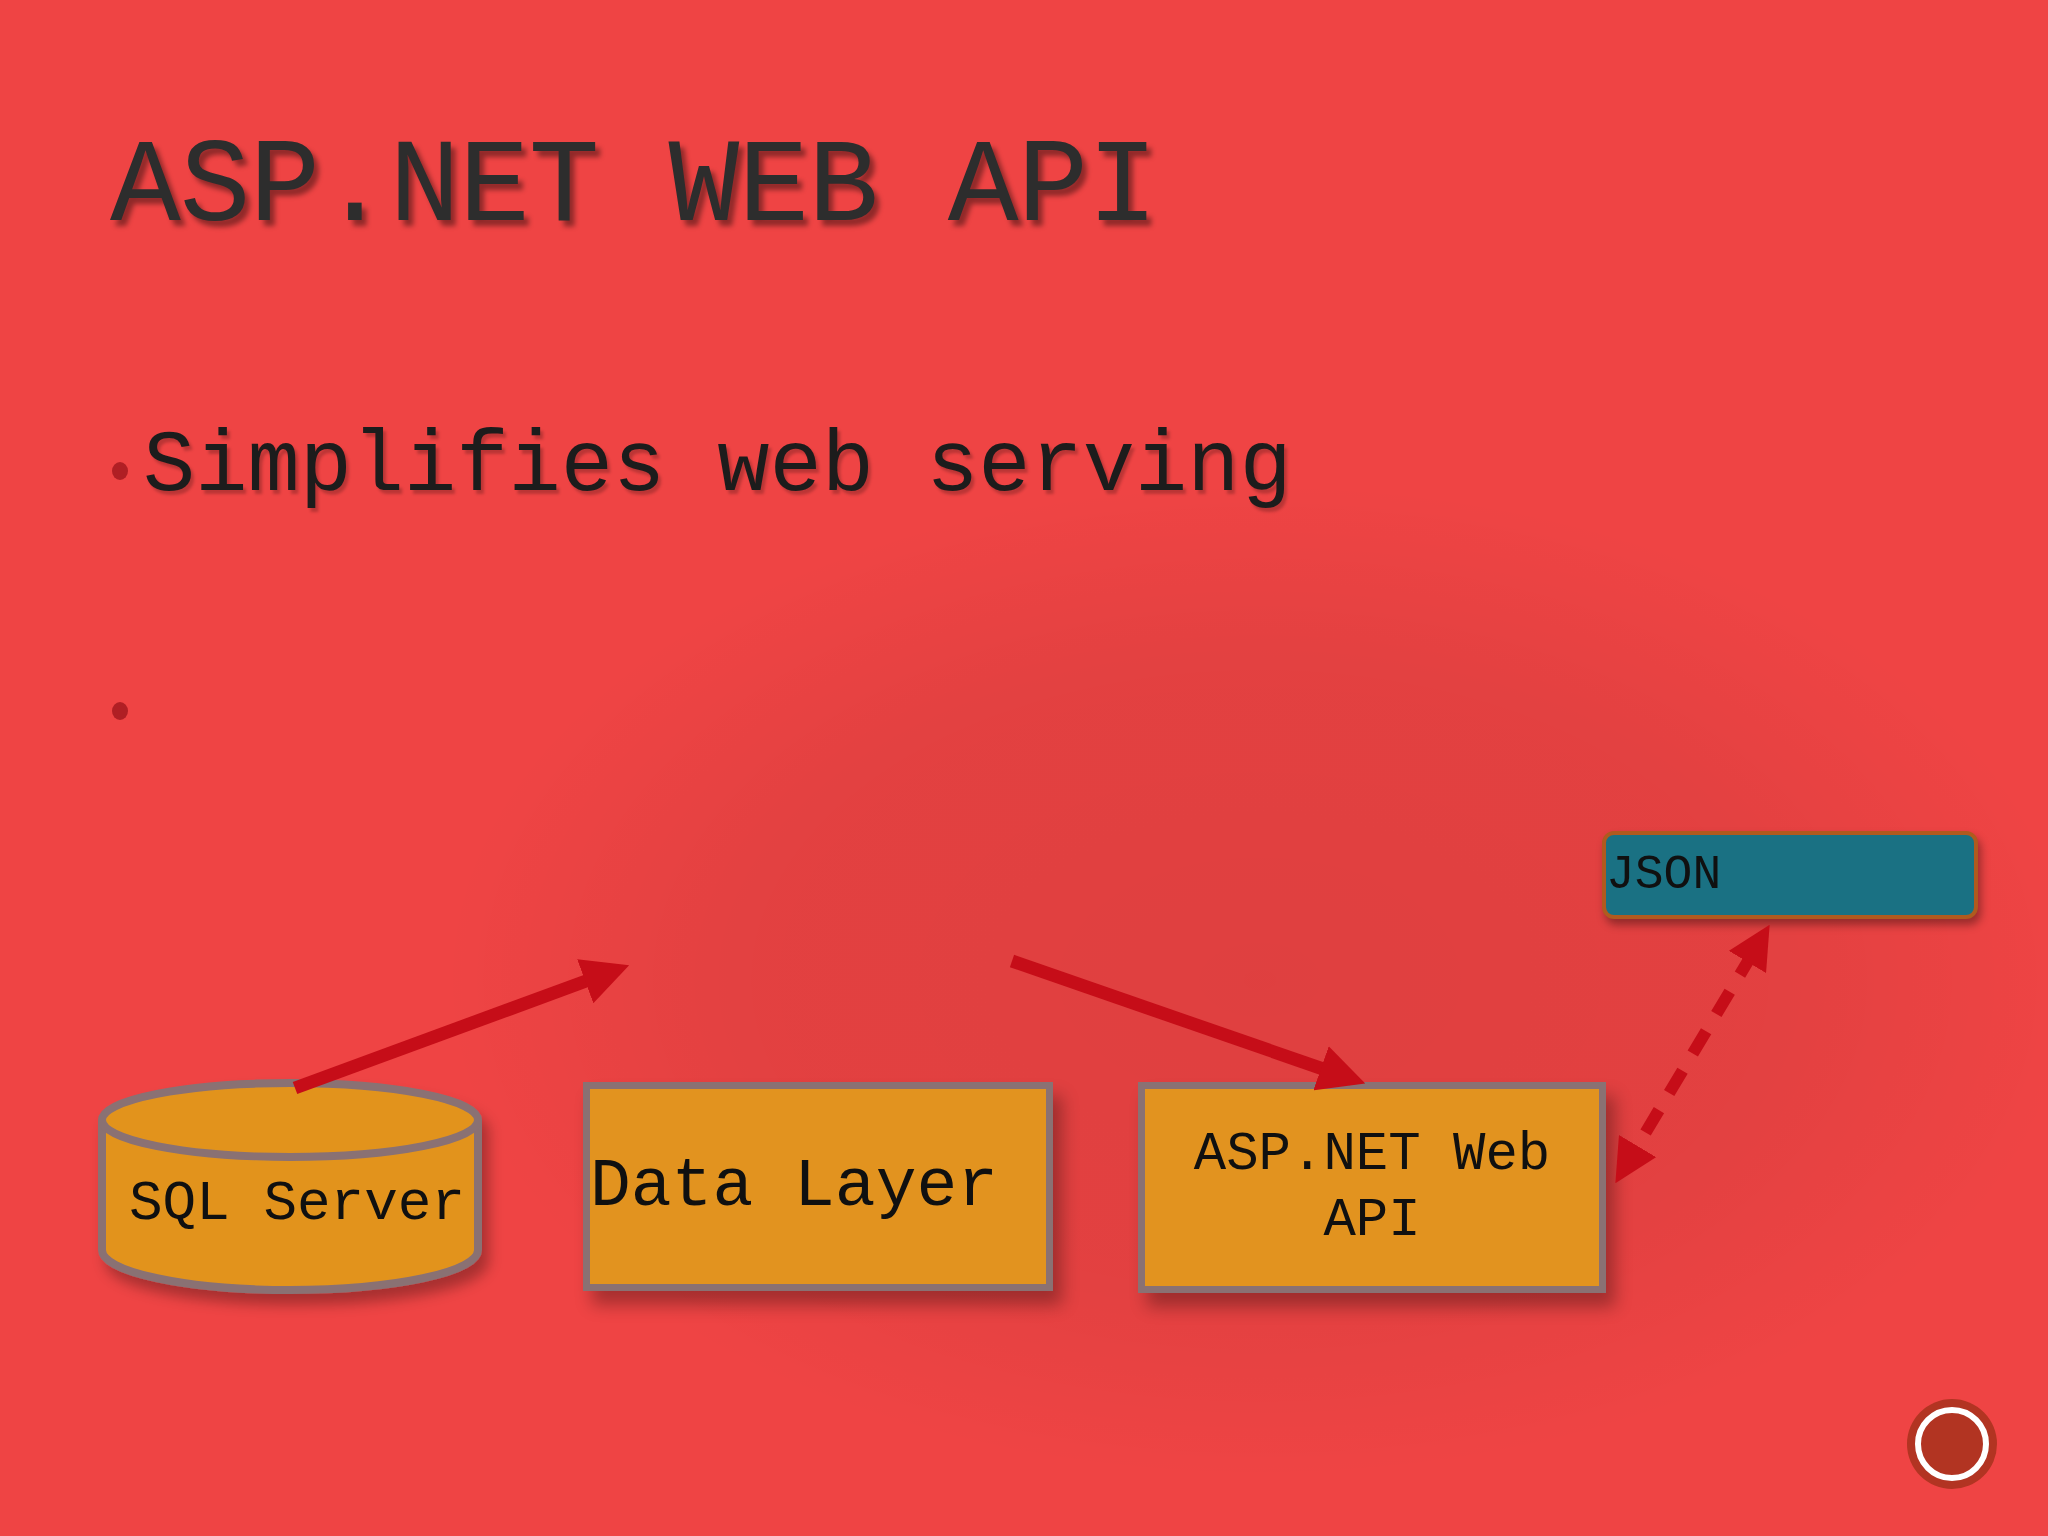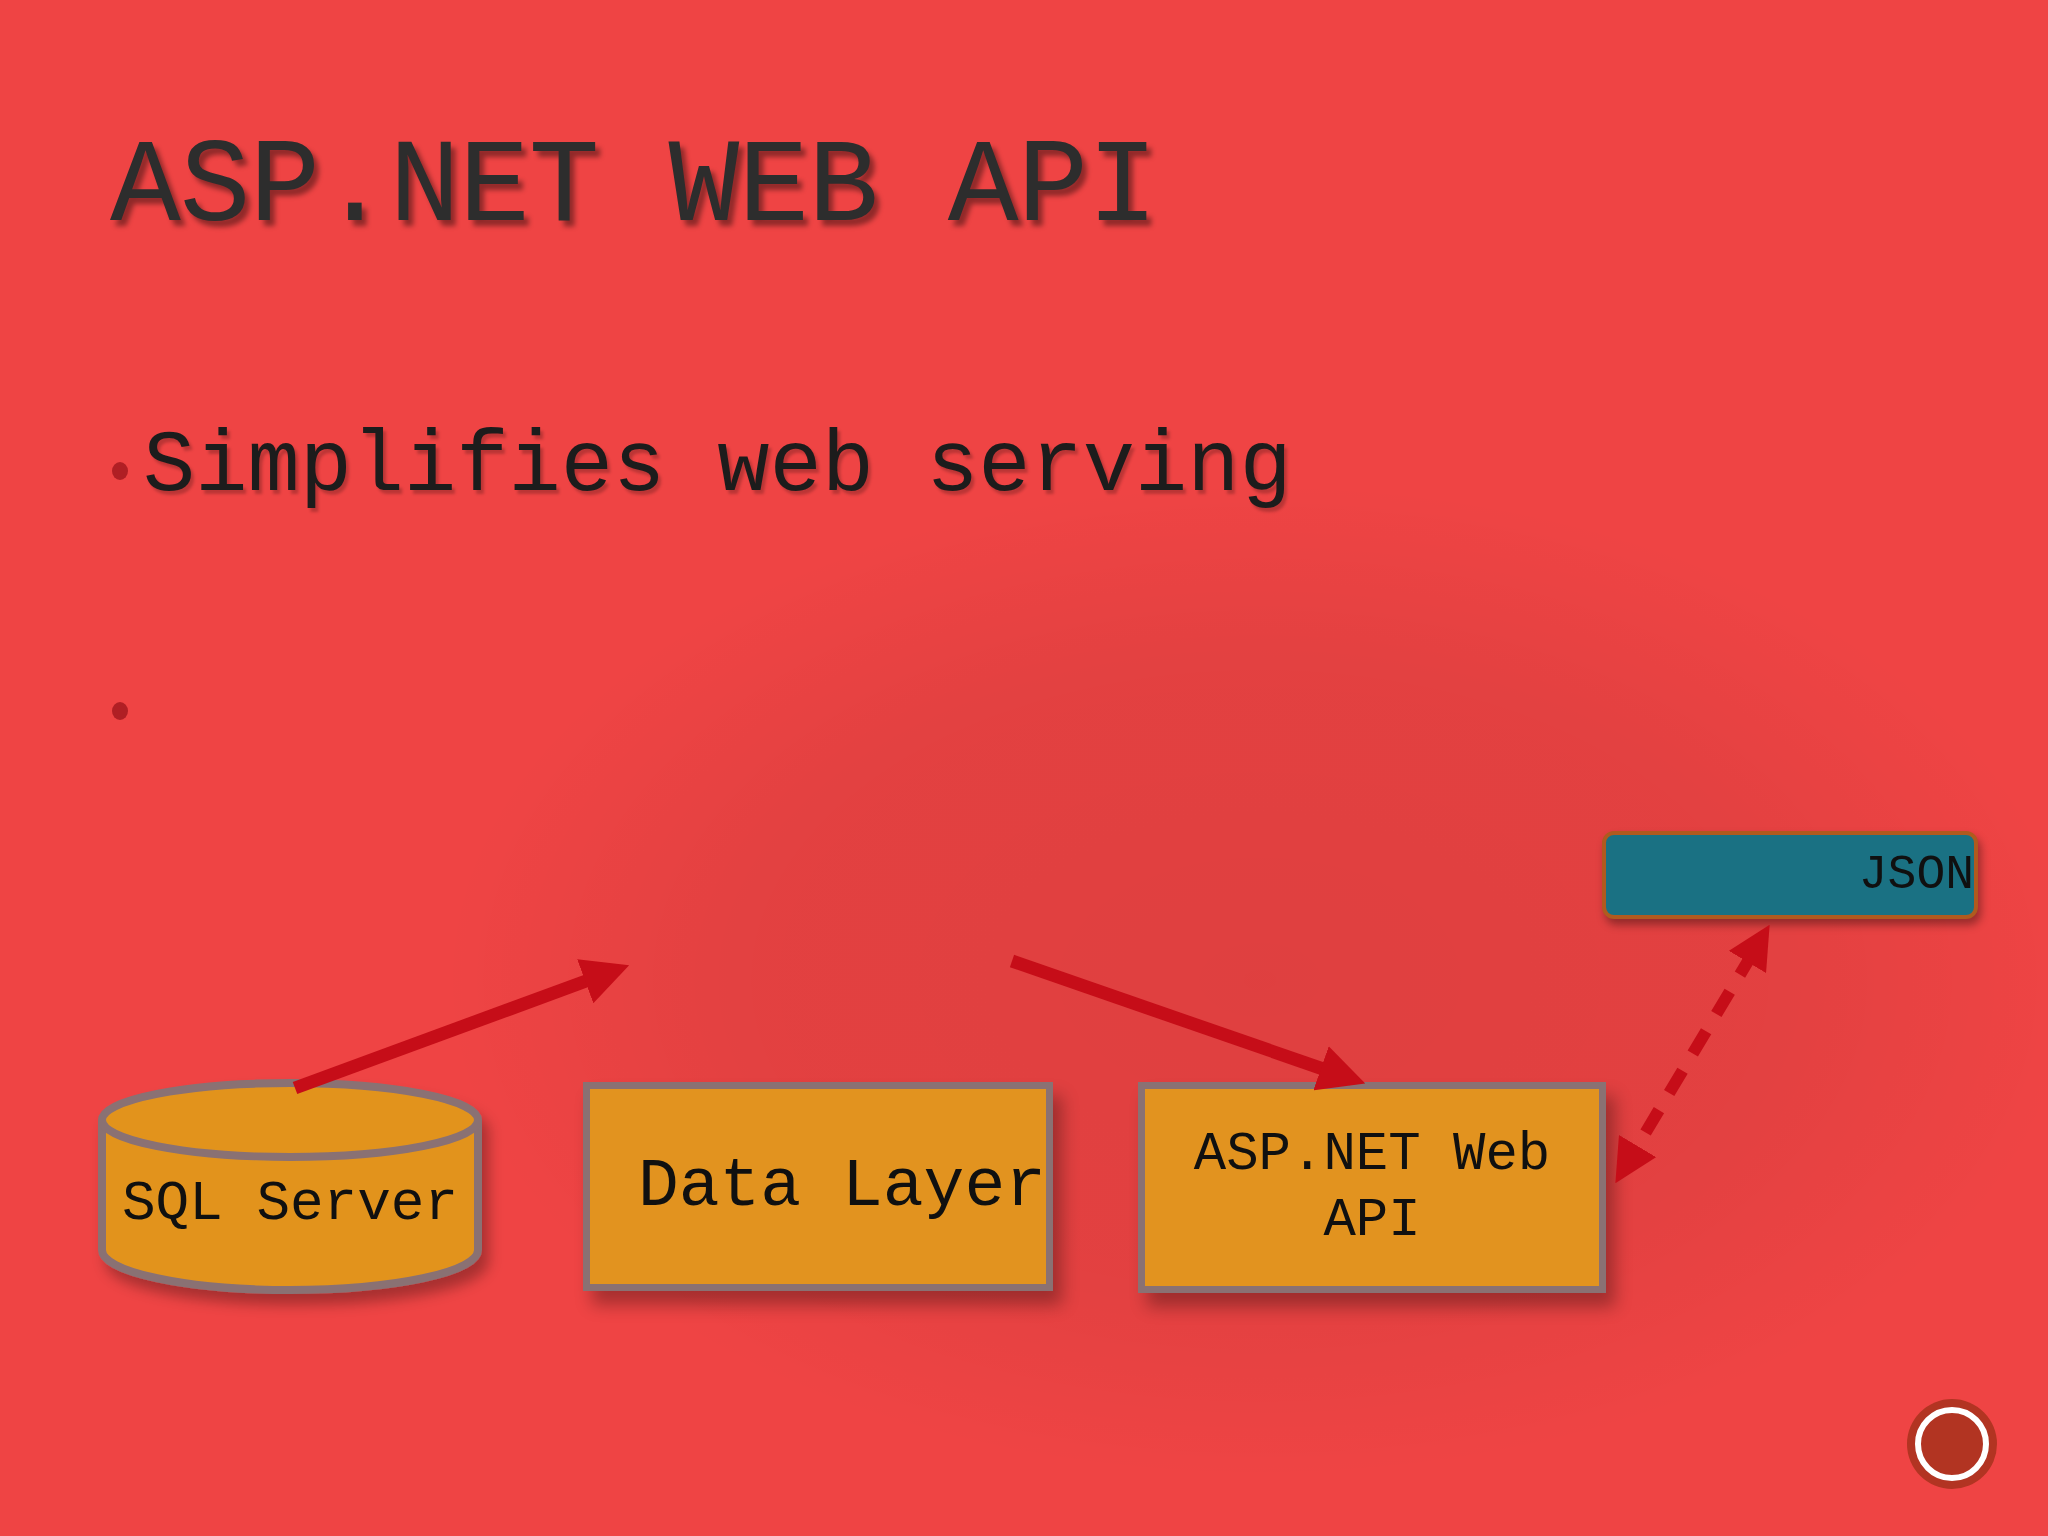--- a/index.html
+++ b/index.html
@@ -33,41 +33,41 @@
     text-shadow:3px 4px 3px rgba(0,0,0,0.22);
   }
   .dot-1{left:112px;top:462px;}
   .txt-1{top:424px;}
   .dot-2{left:112px;top:702px;}
   .txt-2{top:664px;}
 
   
   .node{
     position:absolute;z-index:1;box-sizing:border-box;
-    display:flex;align-items:center;justify-content:flex-end;
+    display:flex;align-items:center;justify-content:flex-start;
     text-align:center;color:#101010;
   }
   .teal{
     background:#1a7183;border:4px solid #b05a1e;border-radius:12px;
     font-size:48px;
     box-shadow:3px 6px 9px rgba(0,0,0,0.35);
   }
   .orange{
     background:#e2931f;border:7px solid #8a7173;
     font-size:68px;
     box-shadow:9px 14px 16px rgba(0,0,0,0.30);
   }
   .node-models{left:627px;top:914px;width:384px;height:88px;}
   .node-json{left:1602px;top:831px;width:376px;height:88px;}
   .node-datalayer{left:583px;top:1082px;width:470px;height:209px;}
   .node-aspnet{left:1138px;top:1082px;width:468px;height:211px;font-size:54px;line-height:1.22;padding:0 14px;}
 
   .cyl-label{
     position:absolute;left:98px;top:1176px;width:384px;z-index:3;
-    font-size:56px;line-height:1;color:#101010;text-align:center;
+    font-size:56px;line-height:1;color:#101010;text-align:center;padding-left:7px;
   }
   svg.overlay{position:absolute;inset:0;z-index:2;pointer-events:none;}
 </style>
 </head>
 <body>
 
 <div class="slide">
   <div class="vignette"></div>
 
   <h1 class="title">ASP.NET WEB API</h1>

